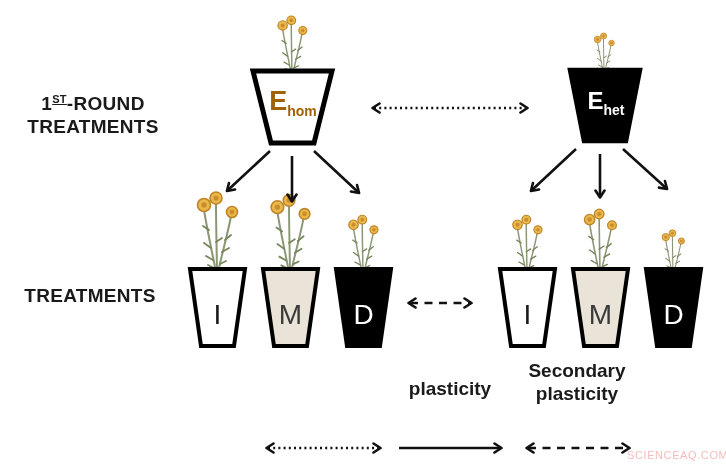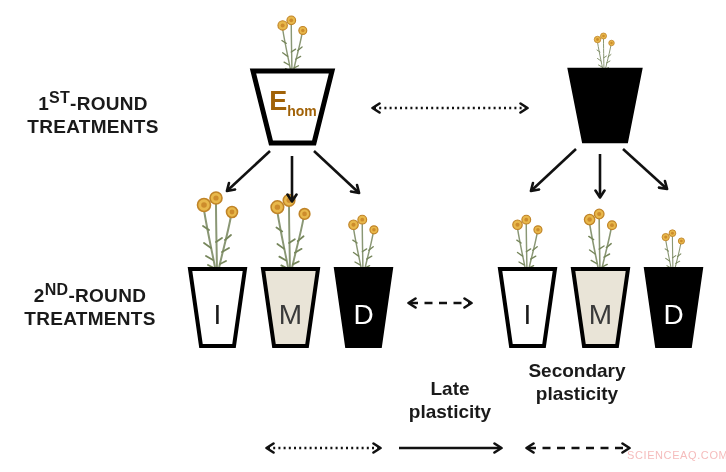--- a/index.html
+++ b/index.html
@@ -15,23 +15,24 @@
   .diagram-svg { position: absolute; left: 0; top: 0; }
   .overlay { position: absolute; text-align: center; color: #111; }
   .round-label {
     font-weight: 700;
     font-size: 19px;
     line-height: 23px;
     letter-spacing: 0.3px;
     color: #1a1a1a;
   }
   .round-label .sup {
-    font-size: 16px;
+    font-size: 11px;
     vertical-align: super;
     line-height: 0;
+    text-decoration: underline;
   }
   .pot-e-label { font-weight: 700; font-size: 27px; line-height: 27px; }
   .pot-e-label .sub { font-size: 14px; vertical-align: sub; line-height: 0; }
   .pot-letter { font-size: 28px; line-height: 28px; font-weight: 400; }
   .legend-label {
     font-weight: 700;
     font-size: 19px;
     line-height: 23px;
     color: #1a1a1a;
   }
@@ -101,38 +102,37 @@
     <line x1="399" y1="448" x2="500" y2="448" stroke="#111111" stroke-width="2.6" marker-end="url(#chev)"></line>
     <line x1="528" y1="448" x2="628" y2="448" stroke="#111111" stroke-width="2.4" stroke-dasharray="8 6.5" marker-start="url(#chev)" marker-end="url(#chev)"></line>
   </svg>
 
   <div class="overlay round-label" style="left:14px; top:92px; width:158px;">
     <div><span>1</span><span class="sup">ST</span><span>-ROUND</span></div>
     <div>TREATMENTS</div>
   </div>
 
   <div class="overlay round-label" style="left:10px; top:284px; width:160px;">
-    <div><span>2</span><span class="sup">ND</span><span>-ROUND</span></div>
     <div>TREATMENTS</div>
   </div>
 
   <div class="overlay pot-e-label" style="left:259px; top:88px; width:68px; color:#a16207;"><span>E</span><span class="sub">hom</span></div>
+  <div class="overlay pot-e-label" style="left:572px; top:87px; width:68px; color:#ffffff; font-size:24px;"><span>E</span><span class="sub">het</span></div>
 
   <div class="overlay pot-letter" style="left:197px; top:301px; width:41px; color:#1a1a1a;">I</div>
   <div class="overlay pot-letter" style="left:270px; top:301px; width:41px; color:#3a3a3a;">M</div>
   <div class="overlay pot-letter" style="left:343px; top:301px; width:41px; color:#ffffff;">D</div>
 
   <div class="overlay pot-letter" style="left:507px; top:301px; width:41px; color:#1a1a1a;">I</div>
   <div class="overlay pot-letter" style="left:580px; top:301px; width:41px; color:#3a3a3a;">M</div>
   <div class="overlay pot-letter" style="left:653px; top:301px; width:41px; color:#ffffff;">D</div>
 
   <div class="overlay legend-label" style="left:258px; top:377px; width:128px;">
   </div>
   <div class="overlay legend-label" style="left:391px; top:377px; width:118px;">
-    <div>Late</div>
     <div>plasticity</div>
   </div>
   <div class="overlay legend-label" style="left:512px; top:359px; width:130px;">
     <div>Secondary</div>
     <div>plasticity</div>
   </div>
 
   <div class="overlay watermark" style="left:627px; top:449px; width:95px; color:#f5bcbc;">SCIENCEAQ.COM</div>
 
 </div>

